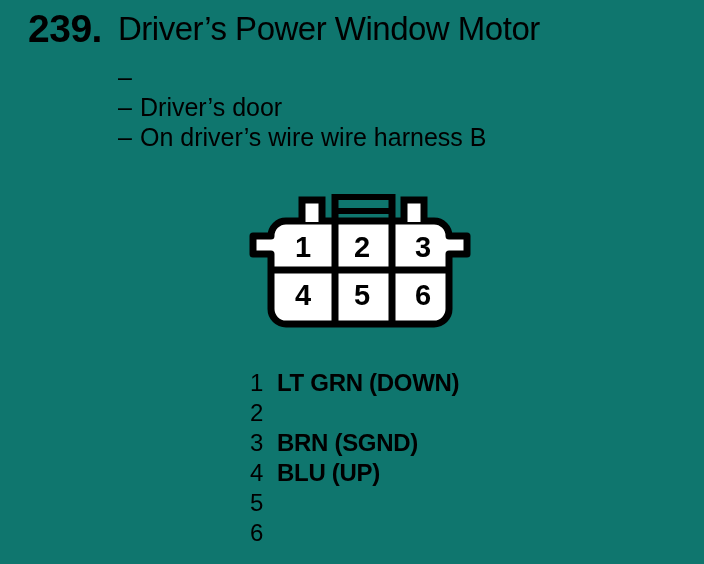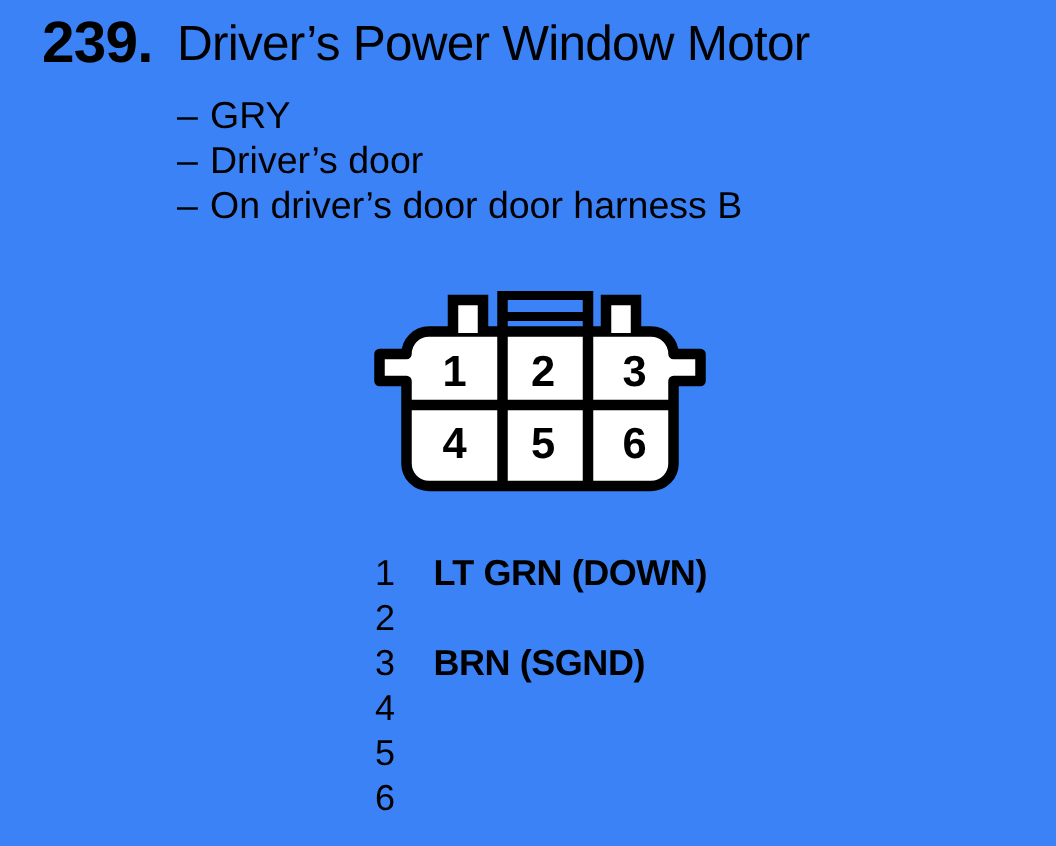--- a/index.html
+++ b/index.html
@@ -1,19 +1,19 @@
 <!DOCTYPE html>
 <html><head>
 <meta charset="utf-8">
 <style>
   html,body{margin:0;padding:0;background:#ffffff;}
   .page{
     position:relative;
     width:704px;height:564px;
-    background:#3b82f6;
+    background:#0f766e;
     color:#000;
     font-family:"Liberation Sans", sans-serif;
     overflow:hidden;
   }
   
   .title-num{
     position:absolute;left:28px;top:9px;
     font-size:39px;font-weight:bold;letter-spacing:-0.5px;
     line-height:39px;white-space:nowrap;
   }
@@ -38,42 +38,41 @@
     font-weight:bold;font-size:29px;fill:#000;
     text-anchor:middle;
   }
   
   .legend{
     position:absolute;left:250px;top:368px;
     font-size:24px;line-height:30px;
   }
   .legend-row{display:flex;white-space:nowrap;}
   .legend-pin{width:15px;flex:0 0 15px;font-weight:normal;}
-  .legend-label{margin-left:24px;font-weight:bold;letter-spacing:-0.3px;}
+  .legend-label{margin-left:12px;font-weight:bold;letter-spacing:-0.3px;}
 </style>
 </head>
 <body>
 
 <div class="page">
 
   <span class="title-num">239.</span>
   <span class="title-text">Driver’s Power Window Motor</span>
 
   <div class="details">
     <div class="detail-row">
       <span class="detail-dash">–</span>
-      <span>GRY</span>
     </div>
     <div class="detail-row">
       <span class="detail-dash">–</span>
       <span>Driver’s door</span>
     </div>
     <div class="detail-row">
       <span class="detail-dash">–</span>
-      <span>On driver’s door door harness B</span>
+      <span>On driver’s wire wire harness B</span>
     </div>
   </div>
 
   <svg class="connector-svg" viewBox="0 0 704 564" xmlns="http://www.w3.org/2000/svg">
 
     <path d="M 288 221 H 434 A 15 15 0 0 1 449 236 L 467 236 V 254 L 449 254 V 309
              A 15 15 0 0 1 434 324 H 286 A 15 15 0 0 1 271 309 V 254 L 253 254 V 236
              L 271 236 A 15 15 0 0 1 286 221 Z" fill="#ffffff" stroke="#000000" stroke-width="7" stroke-linejoin="round"></path>
 
     <path d="M 302 222 V 200 H 322 V 222" fill="#ffffff" stroke="#000000" stroke-width="7" stroke-linejoin="miter"></path>
@@ -101,20 +100,21 @@
     </div>
     <div class="legend-row">
       <span class="legend-pin">2</span>
     </div>
     <div class="legend-row">
       <span class="legend-pin">3</span>
       <span class="legend-label">BRN (SGND)</span>
     </div>
     <div class="legend-row">
       <span class="legend-pin">4</span>
+      <span class="legend-label">BLU (UP)</span>
     </div>
     <div class="legend-row">
       <span class="legend-pin">5</span>
     </div>
     <div class="legend-row">
       <span class="legend-pin">6</span>
     </div>
   </div>
 
 </div>

